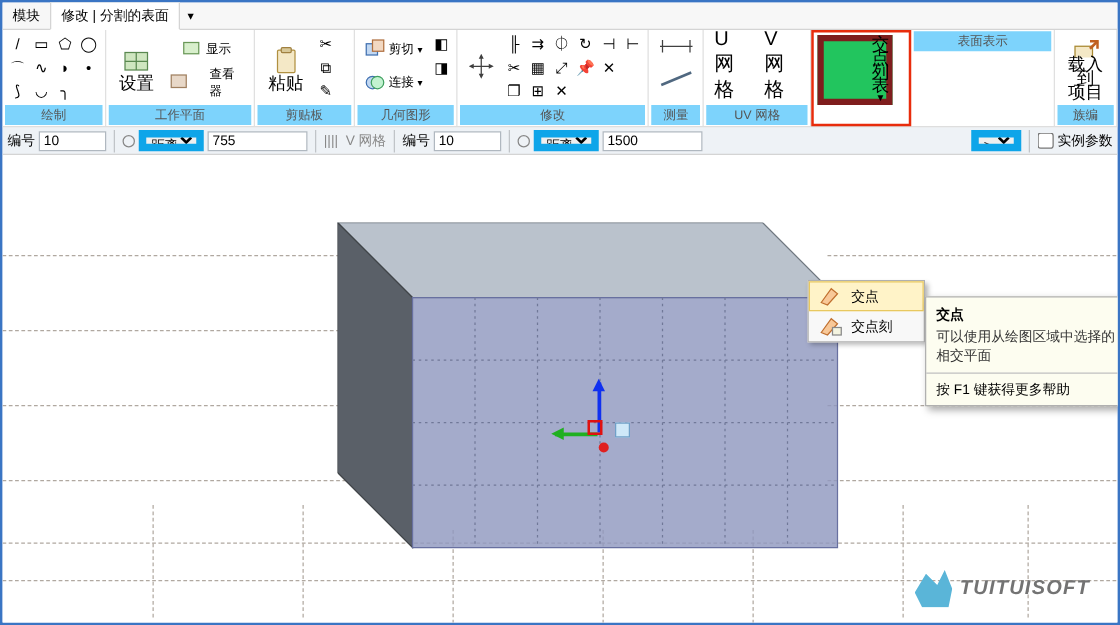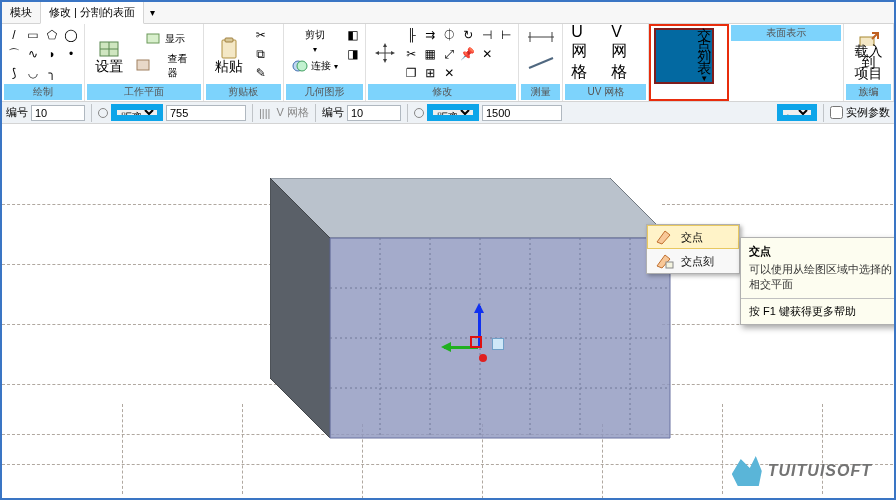--- a/index.html
+++ b/index.html
@@ -15,21 +15,21 @@
 .ribbon-body { display: flex; flex: 1; align-items: flex-start; gap: 1px; padding: 1px; }
 .ribbon-label { text-align: center; font-size: 10px; color: #555; padding: 1px 0; background: #7dd3fc; }
 .ribbon-btn { display: flex; flex-direction: column; align-items: center; justify-content: center; padding: 2px 4px; cursor: pointer; border: 1px solid transparent; }
 .ribbon-btn-large { width: 44px; height: 56px; }
 .ribbon-btn-large .lbl { font-size: 14px; text-align: center; line-height: 11px; }
 .ribbon-icon-grid { display: flex; flex-direction: column; gap: 1px; }
 .ribbon-icon-row { display: flex; gap: 1px; }
 .small-icon { width: 18px; height: 18px; display: flex; align-items: center; justify-content: center; font-size: 12px; cursor: pointer; border: 1px solid transparent; }
 
 .highlight-box { border: 2px solid #e82c0c; }
-.active-btn { background: #0369a1; border: 2px solid #7f1d1d; padding-left: 44px; }
+.active-btn { background: #22c55e; border: 5px solid #7f1d1d; padding-left: 44px; }
 
 .optbar { display: flex; align-items: center; background: #eef2f6; border-bottom: 1px solid #d4d4d4; height: 22px; font-size: 11px; }
 .optitem { display: flex; align-items: center; padding: 0 4px; gap: 3px; }
 .optitem input[type="text"] { border: 1px solid #b0b8c0; height: 16px; font-size: 11px; padding: 0 3px; }
 .optitem select { border: 6px solid #0ea5e9; height: 17px; font-size: 11px; }
 .divider { width: 1px; height: 18px; background: #c0c4c8; margin: 0 2px; }
 .radio-circle { width: 10px; height: 10px; border-radius: 50%; border: 1px solid #888; display: inline-block; }
 
 .canvas { position: relative; width: 100%; height: 376px; background: #fff; }
 
@@ -139,21 +139,21 @@
         <div class="small-icon">⧉</div>
         <div class="small-icon">✎</div>
       </div>
     </div>
     <div class="ribbon-label">剪贴板</div>
   </div>
 
   <div class="ribbon-group" style="width:86px">
     <div class="ribbon-body">
       <div class="ribbon-icon-grid">
-        <div class="ribbon-btn" style="flex-direction:column;gap:3px;height:26px">
+        <div class="ribbon-btn" style="flex-direction:row;gap:3px;height:26px">
           <svg class="xicon">
               <rect x="1" y="4" width="9" height="9" fill="#c2d8f2" stroke="#4070b0"></rect>
               <rect x="6" y="1" width="9" height="9" fill="#f2d8c2" stroke="#b07040"></rect>
             </svg>
           <span style="font-size:10px">剪切</span>
             <span style="font-size:8px">▾</span>
         </div>
         <div class="ribbon-btn" style="flex-direction:row;gap:3px;height:26px">
           <svg class="xicon">
               <circle cx="6" cy="8" r="5" fill="#c2d8f2" stroke="#4070b0"></circle>

